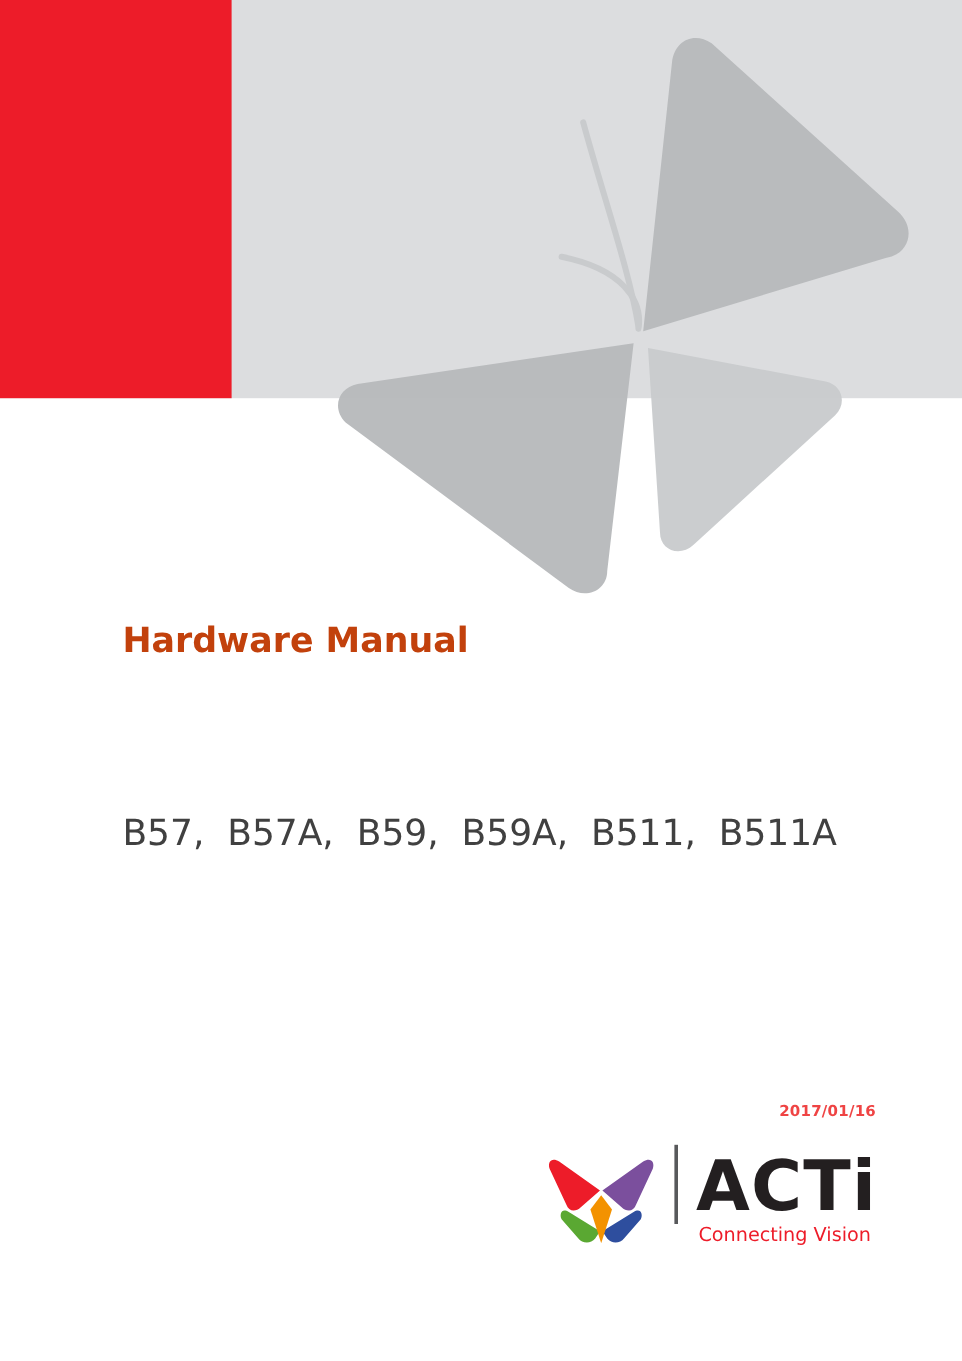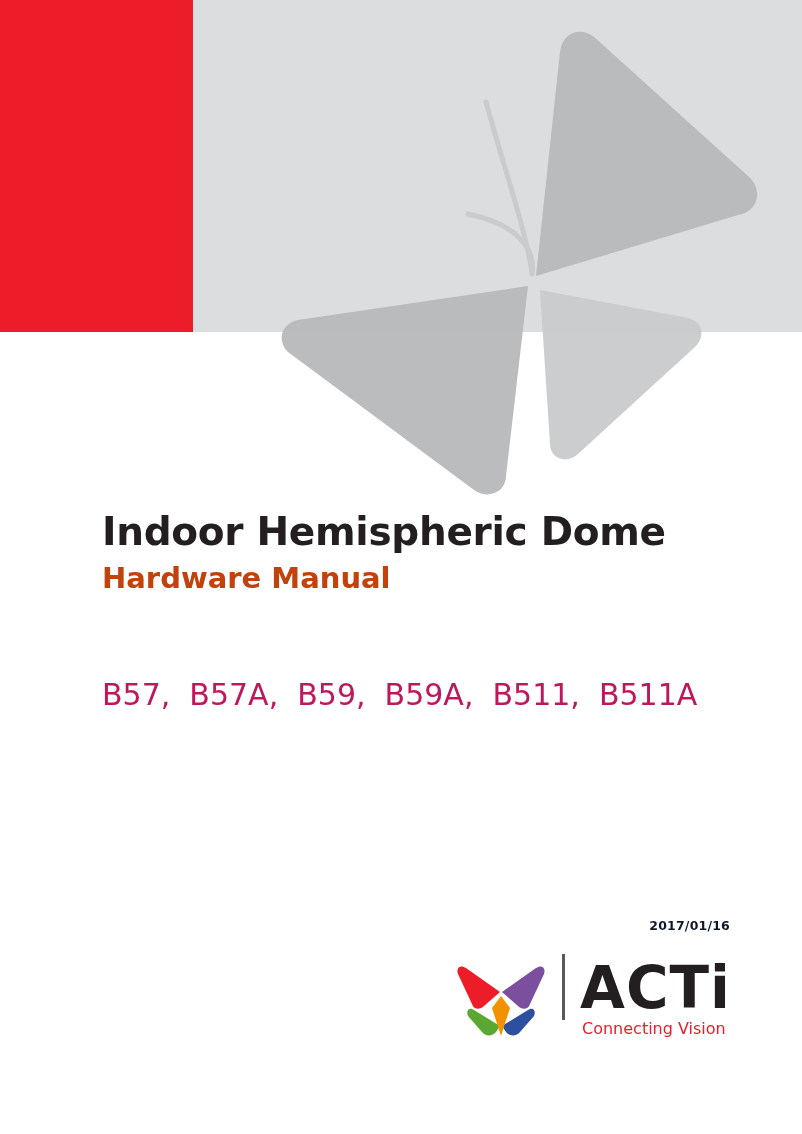--- a/index.html
+++ b/index.html
@@ -74,33 +74,33 @@
     margin: 6px 0 0 0;
     color: #c2410c;
   }
   .models {
     position: absolute;
     left: 102px;
     top: 675px;
     width: 640px;
     font-size: 30px;
     line-height: 1.35;
-    color: #be185d;
+    color: #404040;
     font-weight: normal;
   }
   .models div { white-space: pre; }
 
   
   .doc-date {
     position: absolute;
     right: 72px;
     top: 918px;
     font-size: 12.5px;
     font-weight: bold;
-    color: #0f172a;
+    color: #ef4444;
     letter-spacing: 0.2px;
   }
 
   
   .logo {
     position: absolute;
     left: 452px;
     top: 948px;
     width: 290px;
     height: 95px;
@@ -124,21 +124,20 @@
     <path d="M250 268 L20 302 C4 305 -2 322 10 334 L196 472 C210 482 228 474 228 458 Z" fill="#b6b8ba" opacity="0.95"></path>
 
     <path d="M262 272 L410 300 C424 303 428 318 418 328 L300 436 C288 447 272 440 272 426 Z" fill="#c8cacc" opacity="0.95"></path>
 
     <path d="M190 196 C240 206 258 232 254 256" fill="none" stroke="#c9cbcd" stroke-width="5" stroke-linecap="round"></path>
     <path d="M208 84 C226 150 246 206 254 254" fill="none" stroke="#c9cbcd" stroke-width="5" stroke-linecap="round"></path>
   </svg>
 </div>
 
 <div class="title-block">
-  <h1 class="doc-title">Indoor Hemispheric Dome</h1>
   <h2 class="doc-subtitle">Hardware Manual</h2>
 </div>
 
 <div class="models">
   <div>B57,  B57A,  B59,  B59A,  B511,  B511A</div>
 </div>
 
 <div class="doc-date">2017/01/16</div>
 
 <div class="logo">

